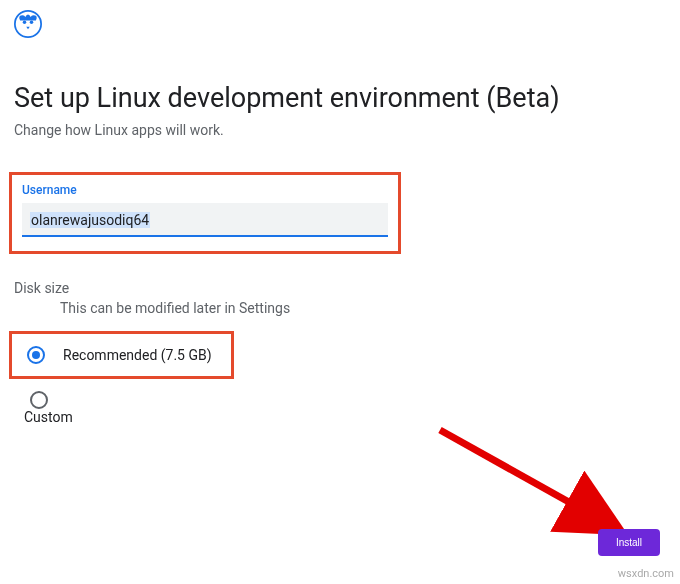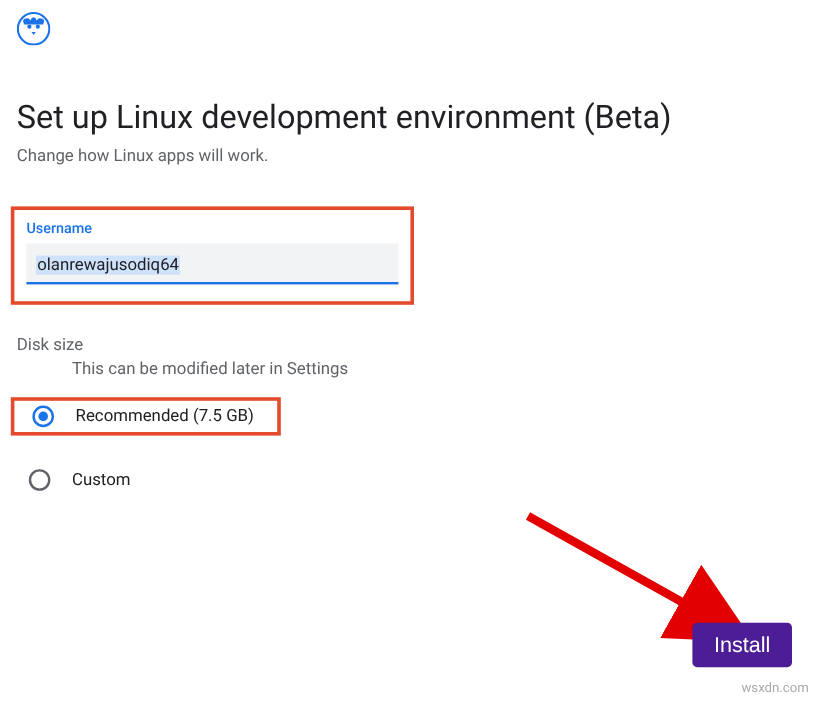--- a/index.html
+++ b/index.html
@@ -34,21 +34,21 @@
       position: absolute;
       top: 122px;
       left: 14px;
       font-size: 14px;
       color: #5f6368;
     }
     .username-box {
       position: absolute;
       top: 172px;
       left: 9px;
-      width: 336px;
+      width: 392px;
       height: 82px;
       border: 3px solid #e44a2c;
       padding: 8px 10px 4px 10px;
     }
     .username-label {
       font-size: 12px;
       color: #1a73e8;
       font-weight: 500;
       display: block;
       margin-bottom: 6px;
@@ -79,32 +79,33 @@
       left: 14px;
       font-size: 14px;
       color: #5f6368;
       margin-left: 46px;
     }
     .option-recommended {
       position: absolute;
       top: 331px;
       left: 9px;
       width: 225px;
-      height: 32px;
+      height: 48px;
       border: 3px solid #e44a2c;
       display: flex;
       align-items: center;
       padding-left: 15px;
     }
     .option-custom {
       position: absolute;
       top: 391px;
       left: 24px;
       display: flex;
       align-items: center;
+      flex-direction: column;
     }
     .radio {
       width: 18px;
       height: 18px;
       border-radius: 50%;
       border: 2px solid #5f6368;
       margin-right: 18px;
       flex-shrink: 0;
       display: flex;
       align-items: center;
@@ -136,23 +137,23 @@
       background: #fff;
       color: #1a73e8;
       font-size: 14px;
       font-weight: 500;
       padding: 8px 18px;
       border-radius: 4px;
       cursor: pointer;
     }
     .btn-install {
       border: none;
-      background: #4c1d95;
+      background: #6d28d9;
       color: #fff;
-      font-size: 18px;
+      font-size: 10px;
       font-weight: 500;
       padding: 8px 18px;
       border-radius: 4px;
       cursor: pointer;
     }
     .arrow {
       position: absolute;
       top: 425px;
       left: 435px;
       width: 195px;

